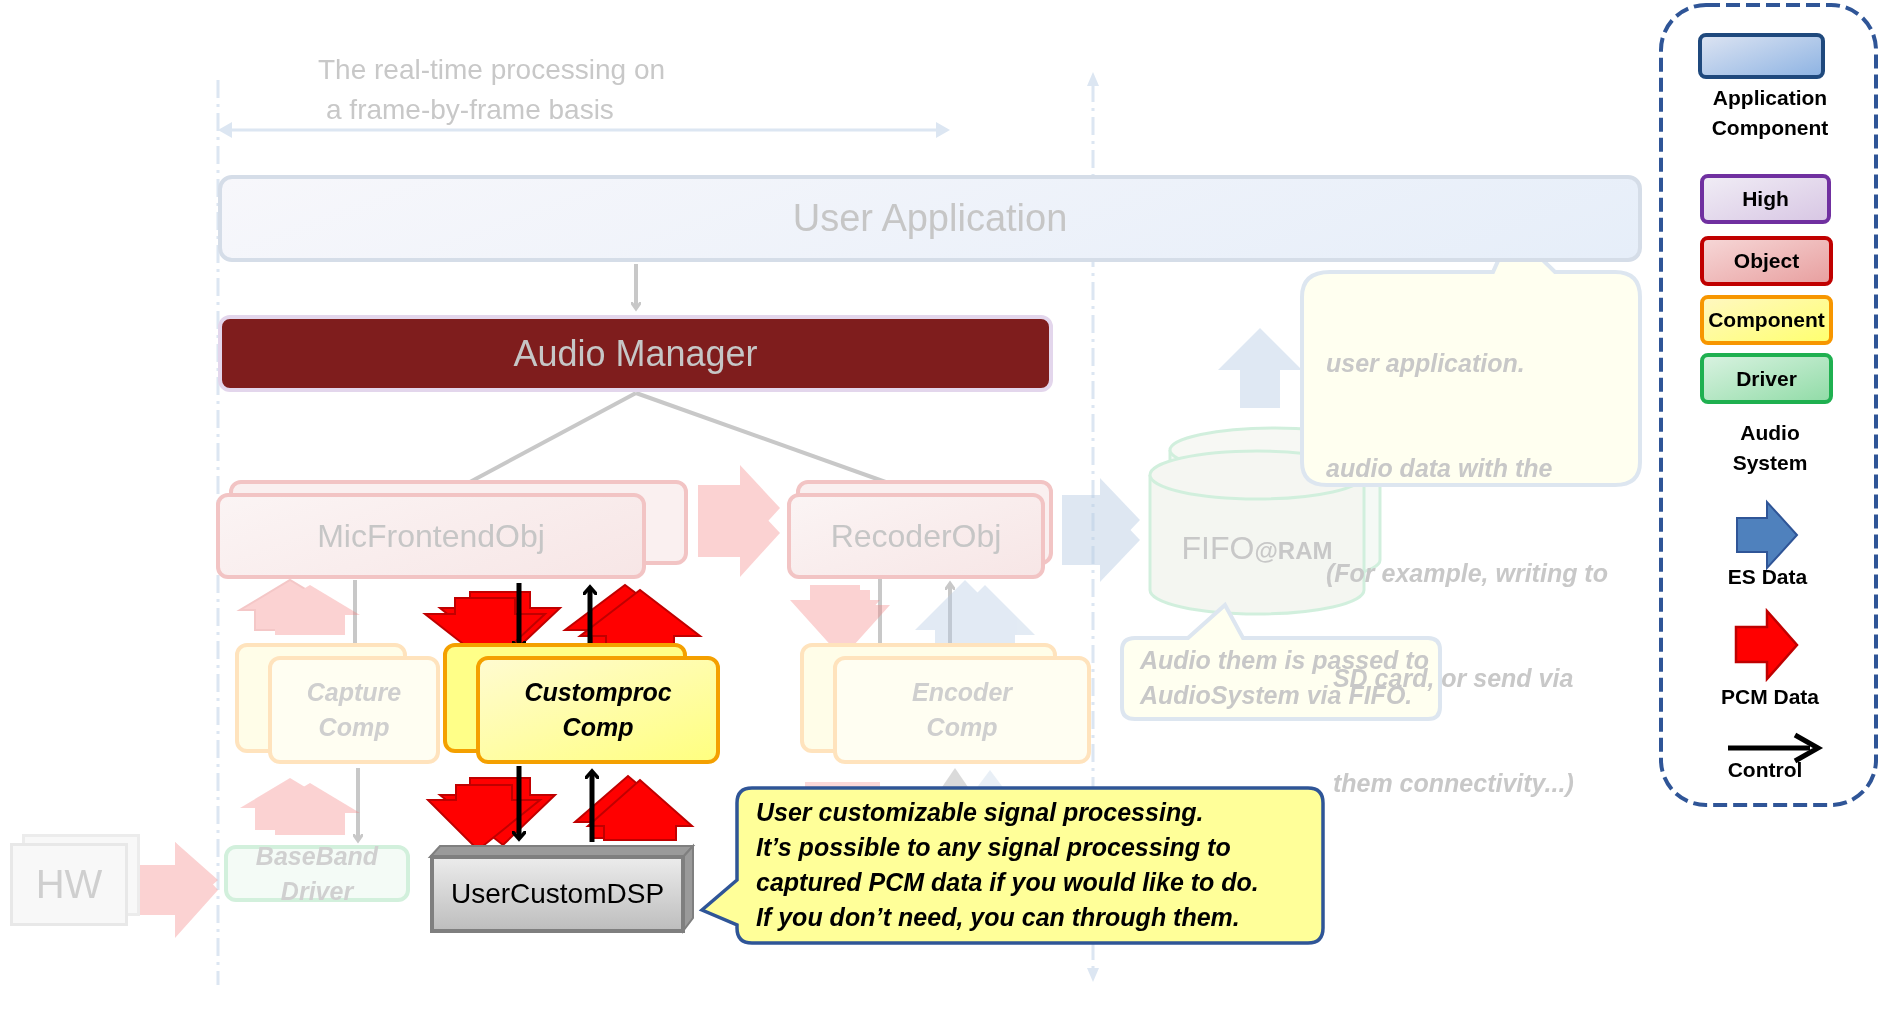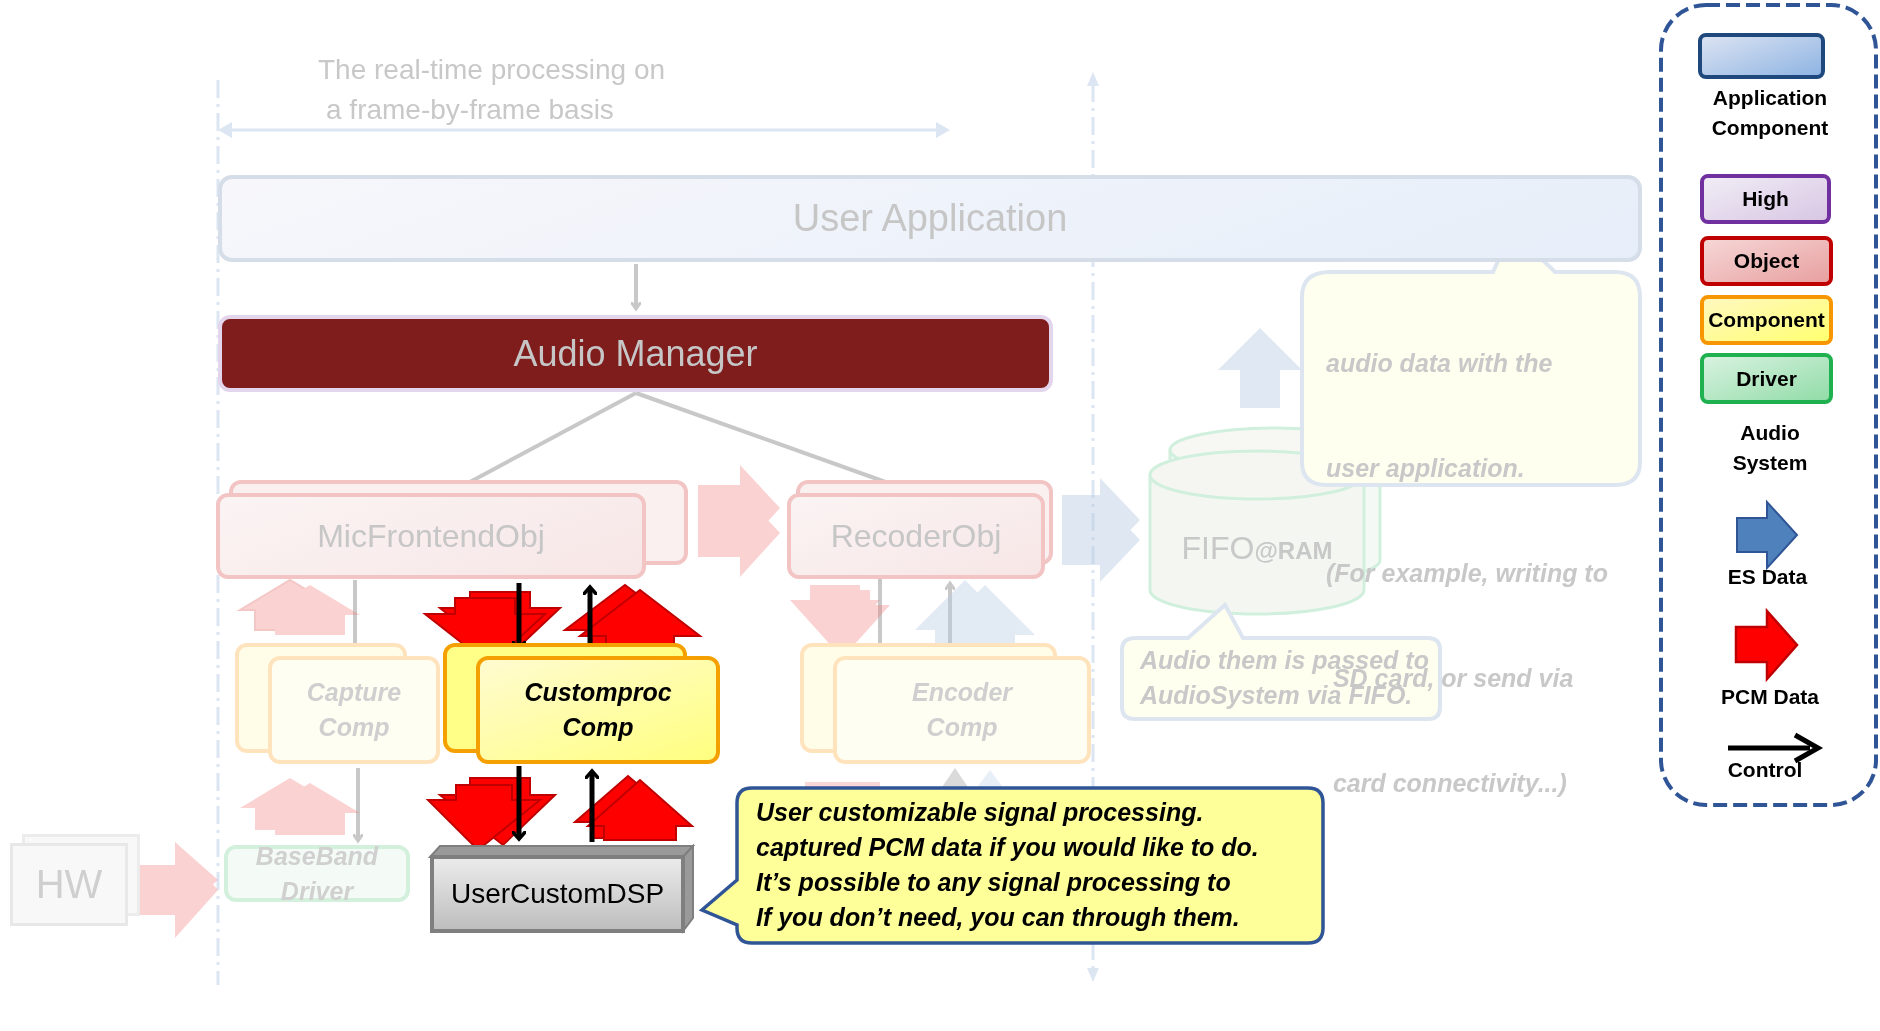--- a/index.html
+++ b/index.html
@@ -205,36 +205,36 @@
 <div class="abs" style="left:22px;top:834px;width:118px;height:82px;border:3px solid #ececec;background:#f8f8f8;box-sizing:border-box;"></div>
 <div class="box" style="left:10px;top:843px;width:118px;height:83px;border:3px solid #e8e8e8;background:#f8f8f8;border-radius:0;color:#cfcfcf;font-size:40px;font-family:'Liberation Sans',sans-serif;">
   <span>HW</span>
 </div>
 
 <div class="abs" style="left:1150px;top:530px;width:214px;text-align:center;color:#c8c8c8;font-size:32px;font-family:'Liberation Sans',sans-serif;">
   <span>FIFO</span><span style="font-size:24px;font-weight:bold;">@RAM</span>
 </div>
 
 <div class="abs callout-text" style="left:1326px;top:276px;color:#c8c8c8;font-size:25px;line-height:35px;white-space:pre;">
+  <div>user application.</div>
   <div>audio data with the</div>
-  <div>user application.</div>
   <div>(For example, writing to</div>
   <div> SD card, or send via</div>
-  <div> card connectivity...)</div>
+  <div> them connectivity...)</div>
 </div>
 
 <div class="abs callout-text" style="left:1140px;top:643px;color:#c8c8c8;font-size:25px;line-height:35px;">
   <div>Audio them is passed to</div>
   <div>AudioSystem via FIFO.</div>
 </div>
 
 <div class="abs callout-text" style="left:756px;top:795px;color:#000;font-size:25px;line-height:35px;">
   <div>User customizable signal processing.</div>
+  <div>It’s possible to any signal processing to</div>
   <div>captured PCM data if you would like to do.</div>
-  <div>It’s possible to any signal processing to</div>
   <div>If you don’t need, you can through them.</div>
 </div>
 
 <div class="abs" style="left:1698px;top:33px;width:127px;height:46px;border:4px solid #1f497d;border-radius:8px;background:linear-gradient(160deg,#dbe3f2,#8fb4e3);box-sizing:border-box;"></div>
 <div class="legend-label" style="left:1690px;top:83px;width:160px;">
   <div>Application</div>
   <div>Component</div>
 </div>
 
 <div class="legend-box" style="left:1700px;top:174px;width:131px;height:50px;border:4px solid #7030a0;background:linear-gradient(160deg,#f0ecf5,#d8c7e4);">

